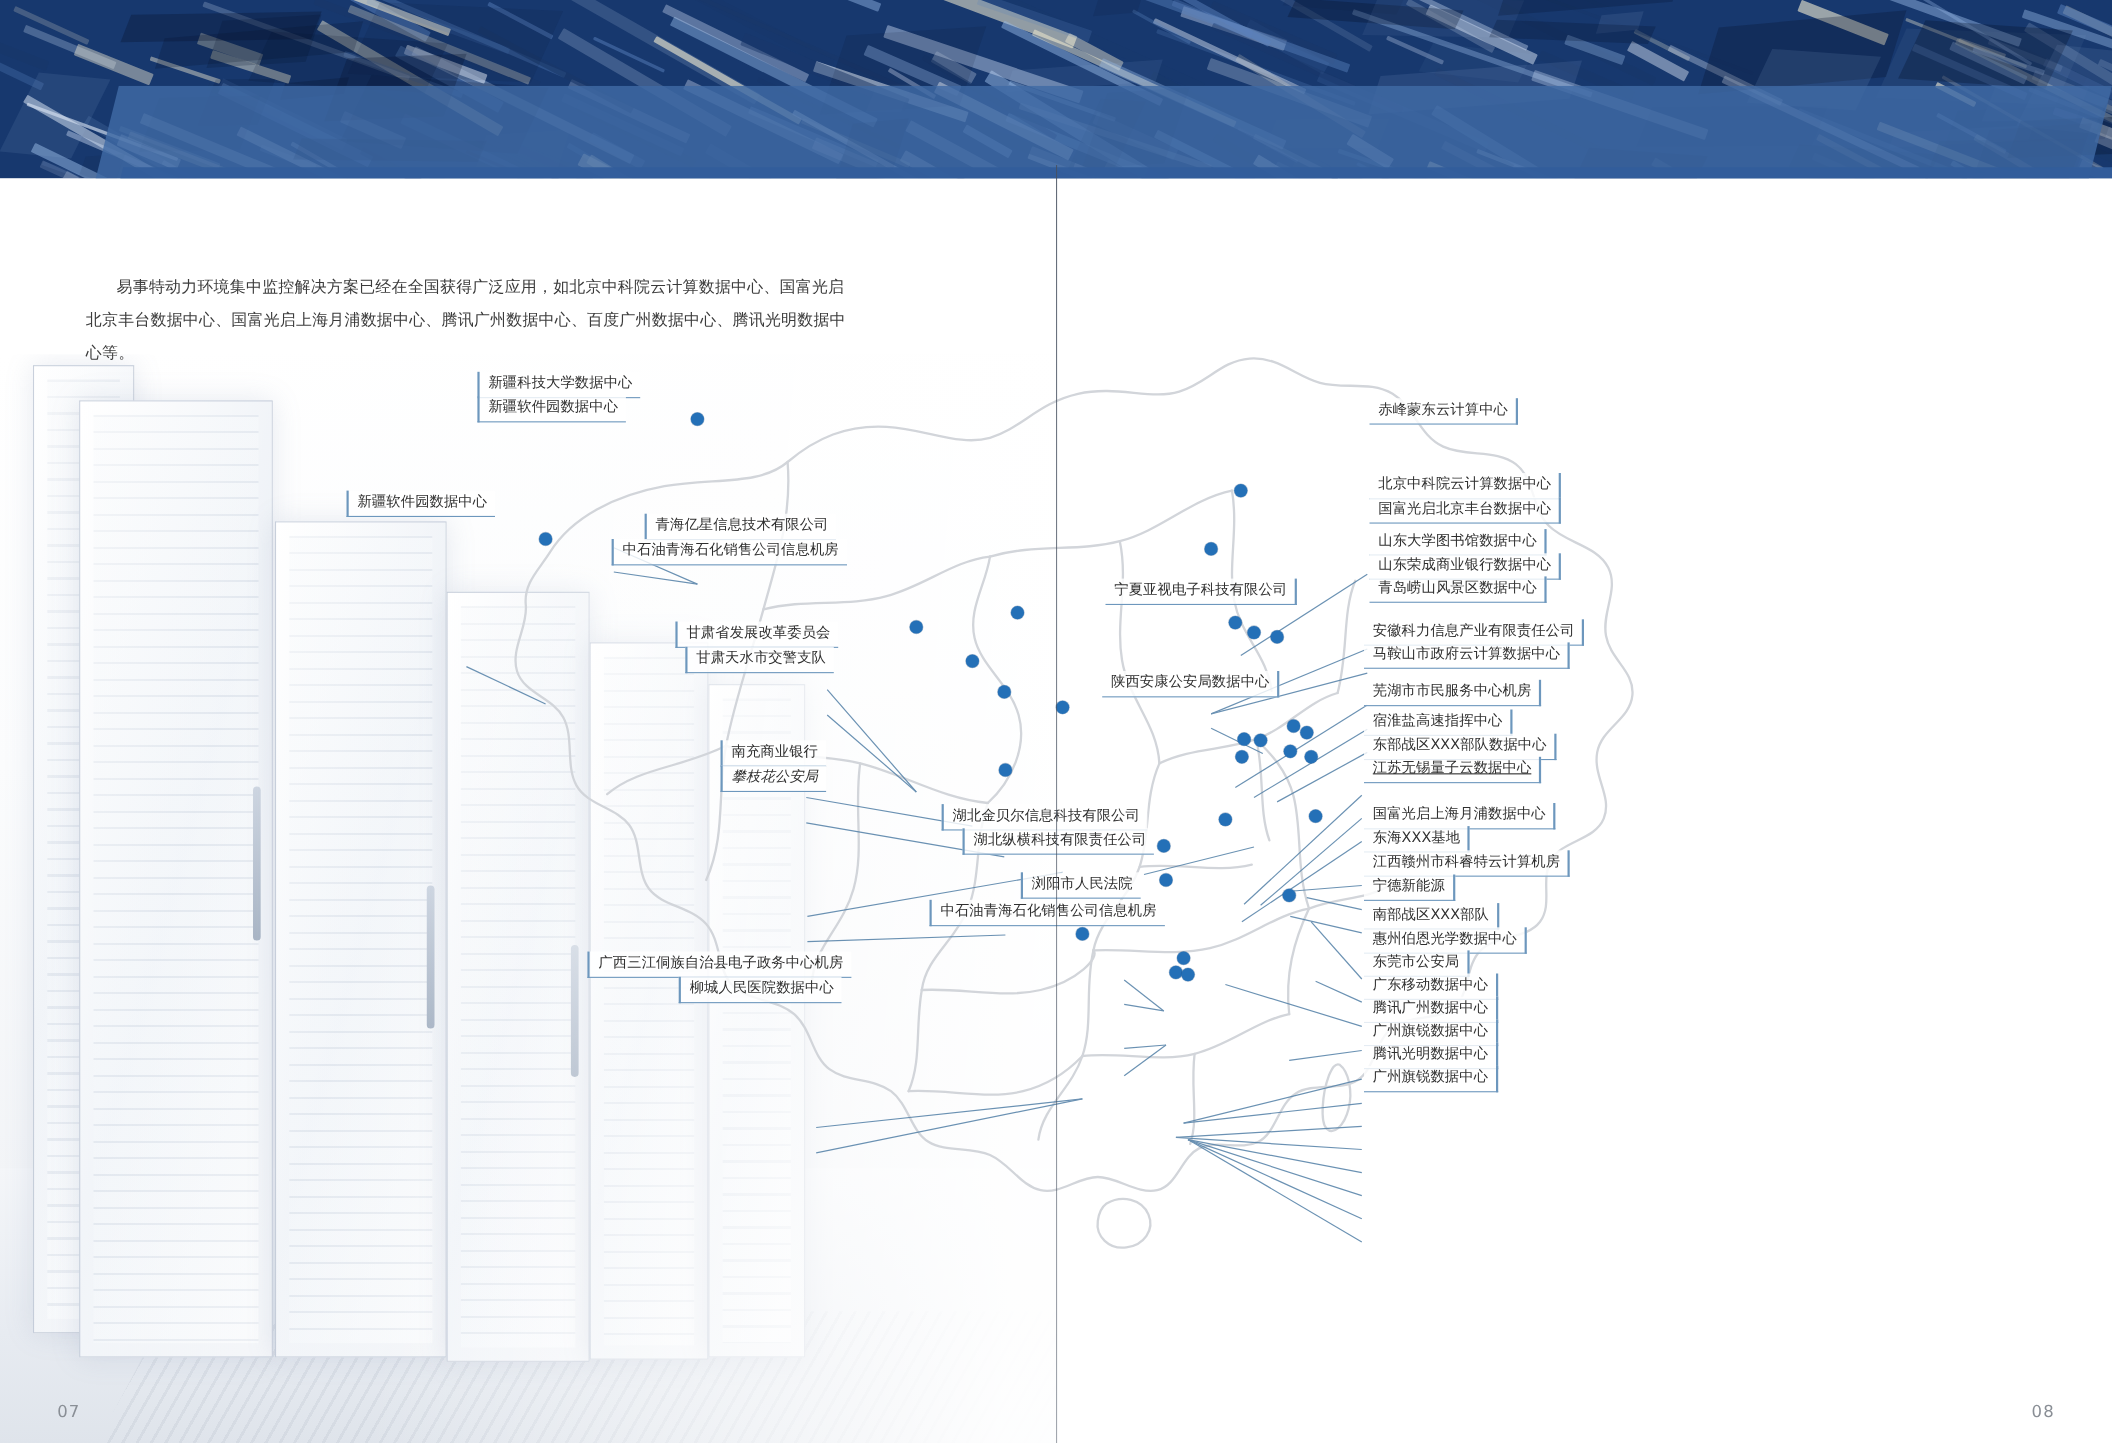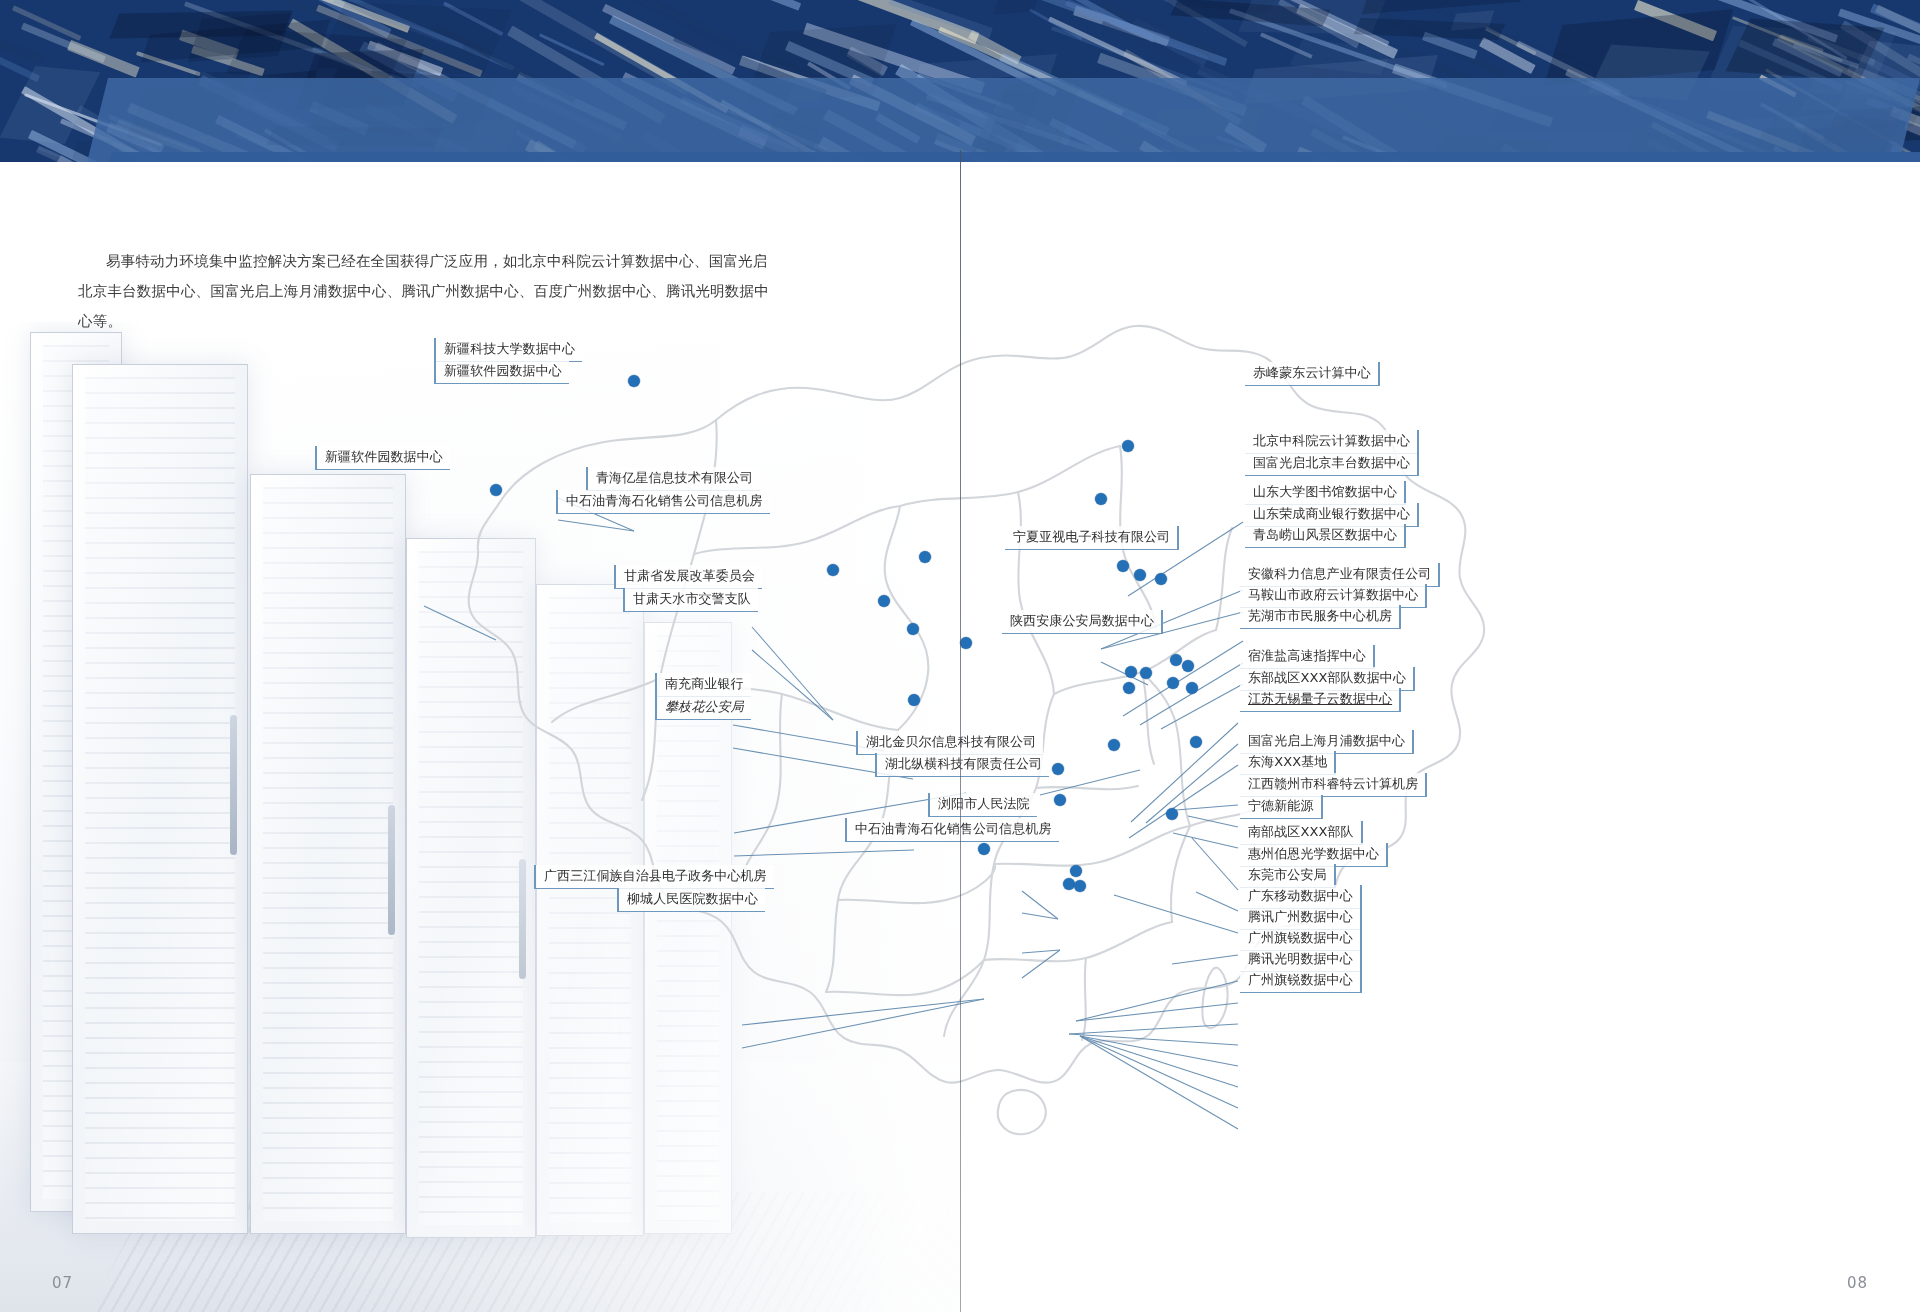--- a/index.html
+++ b/index.html
@@ -576,21 +576,21 @@
         <div class="lbl left-acc" style="top: 738px; left: 617px;">柳城人民医院数据中心</div>
         <div class="lbl right-acc" style="top: 212px; left: 1245px;">赤峰蒙东云计算中心</div>
         <div class="lbl right-acc" style="top: 280px; left: 1245px;">北京中科院云计算数据中心</div>
         <div class="lbl right-acc" style="top: 302px; left: 1245px;">国富光启北京丰台数据中心</div>
         <div class="lbl right-acc" style="top: 331px; left: 1245px;">山东大学图书馆数据中心</div>
         <div class="lbl right-acc" style="top: 353px; left: 1245px;">山东荣成商业银行数据中心</div>
         <div class="lbl right-acc" style="top: 374px; left: 1245px;">青岛崂山风景区数据中心</div>
         <div class="lbl right-acc" style="top: 376px; left: 1005px;">宁夏亚视电子科技有限公司</div>
         <div class="lbl right-acc" style="top: 413px; left: 1240px;">安徽科力信息产业有限责任公司</div>
         <div class="lbl right-acc" style="top: 434px; left: 1240px;">马鞍山市政府云计算数据中心</div>
-        <div class="lbl right-acc" style="top: 455px; left: 1240px;">芜湖市市民服务中心机房</div>
+        <div class="lbl right-acc" style="top: 468px; left: 1240px;">芜湖市市民服务中心机房</div>
         <div class="lbl right-acc" style="top: 460px; left: 1002px;">陕西安康公安局数据中心</div>
         <div class="lbl right-acc" style="top: 495px; left: 1240px;">宿淮盐高速指挥中心</div>
         <div class="lbl right-acc" style="top: 517px; left: 1240px;">东部战区XXX部队数据中心</div>
         <div class="lbl right-acc" style="top: 538px; left: 1240px; text-decoration: underline;">江苏无锡量子云数据中心</div>
         <div class="lbl right-acc" style="top: 580px; left: 1240px; text-align: center;">国富光启上海月浦数据中心</div>
         <div class="lbl right-acc" style="top: 601px; left: 1240px;">东海XXX基地</div>
         <div class="lbl right-acc" style="top: 623px; left: 1240px;">江西赣州市科睿特云计算机房</div>
         <div class="lbl right-acc" style="top: 645px; left: 1240px;">宁德新能源</div>
         <div class="lbl right-acc" style="top: 671px; left: 1240px;">南部战区XXX部队</div>
         <div class="lbl right-acc" style="top: 693px; left: 1240px;">惠州伯恩光学数据中心</div>

